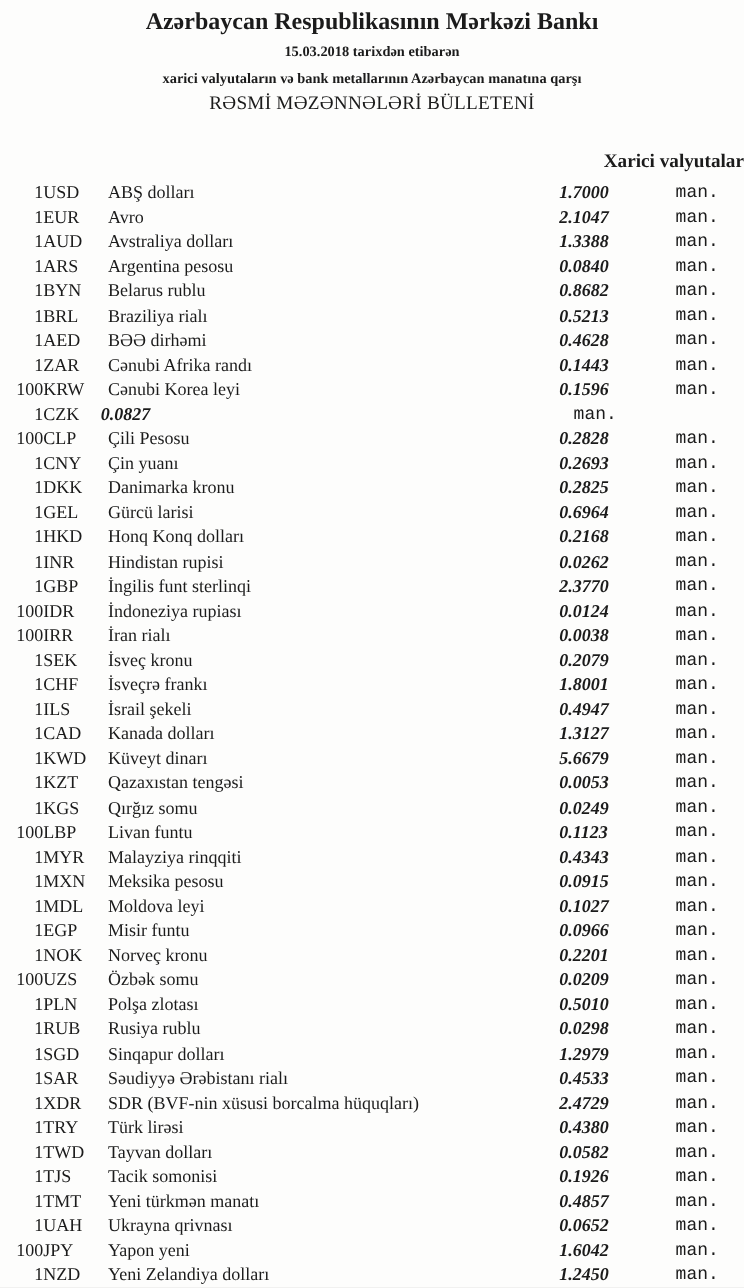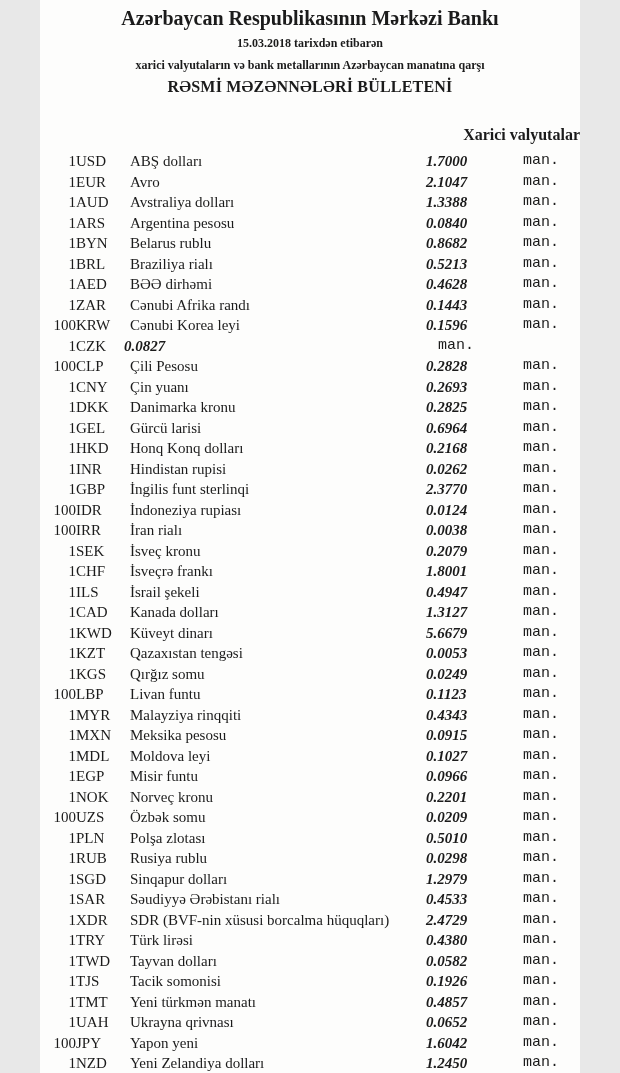--- a/index.html
+++ b/index.html
@@ -1,17 +1,17 @@
 <!DOCTYPE html>
 <html><head>
 <meta charset="utf-8">
 <style>
   html, body { margin: 0; padding: 0; background: #e8e8e8; }
   .page {
-    width: 540px;
+    width: 620px;
     height: 1073px;
     margin: 0 auto;
     background: #fdfdfc;
     color: #1b1b1b;
     font-family: "Liberation Serif", "DejaVu Serif", serif;
     overflow: hidden;
     box-sizing: border-box;
   }
   .header { text-align: center; padding-top: 5px; }
   .title {
@@ -19,21 +19,21 @@
     font-weight: bold;
     line-height: 27px;
   }
   .sub {
     font-size: 12px;
     font-weight: bold;
     line-height: 22px;
   }
   .bulletin-line {
     font-size: 16px;
-    font-weight: bold;
+    font-weight: normal;
     line-height: 22px;
     letter-spacing: 0.2px;
   }
   .section-title {
     text-align: right;
     font-size: 16px;
     font-weight: bold;
     margin-top: 27px;
     line-height: 20px;
   }

